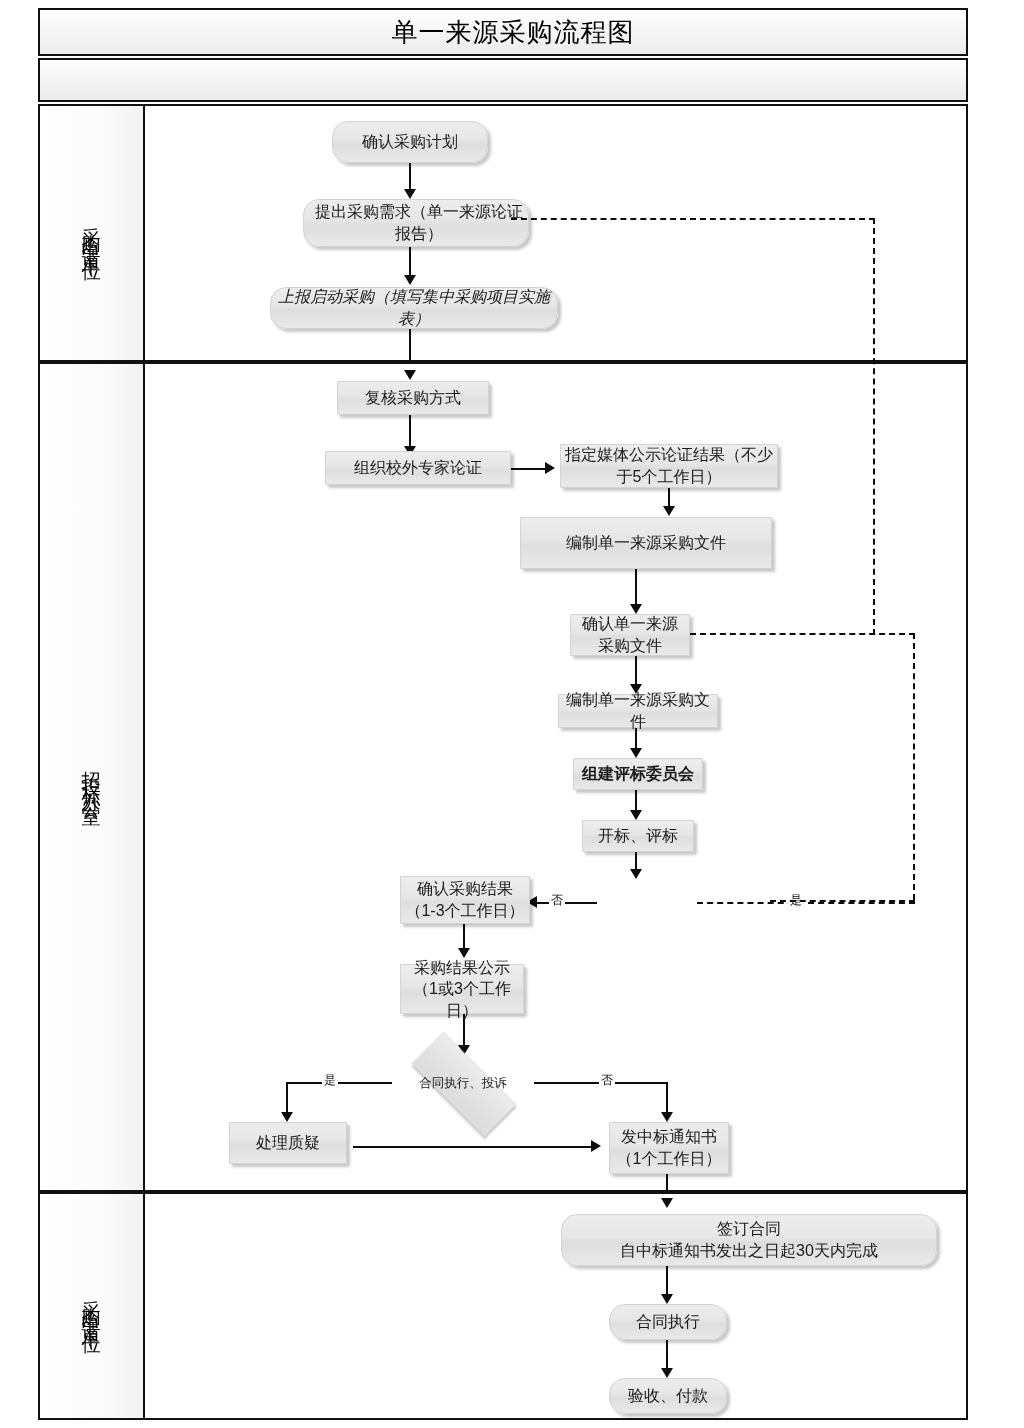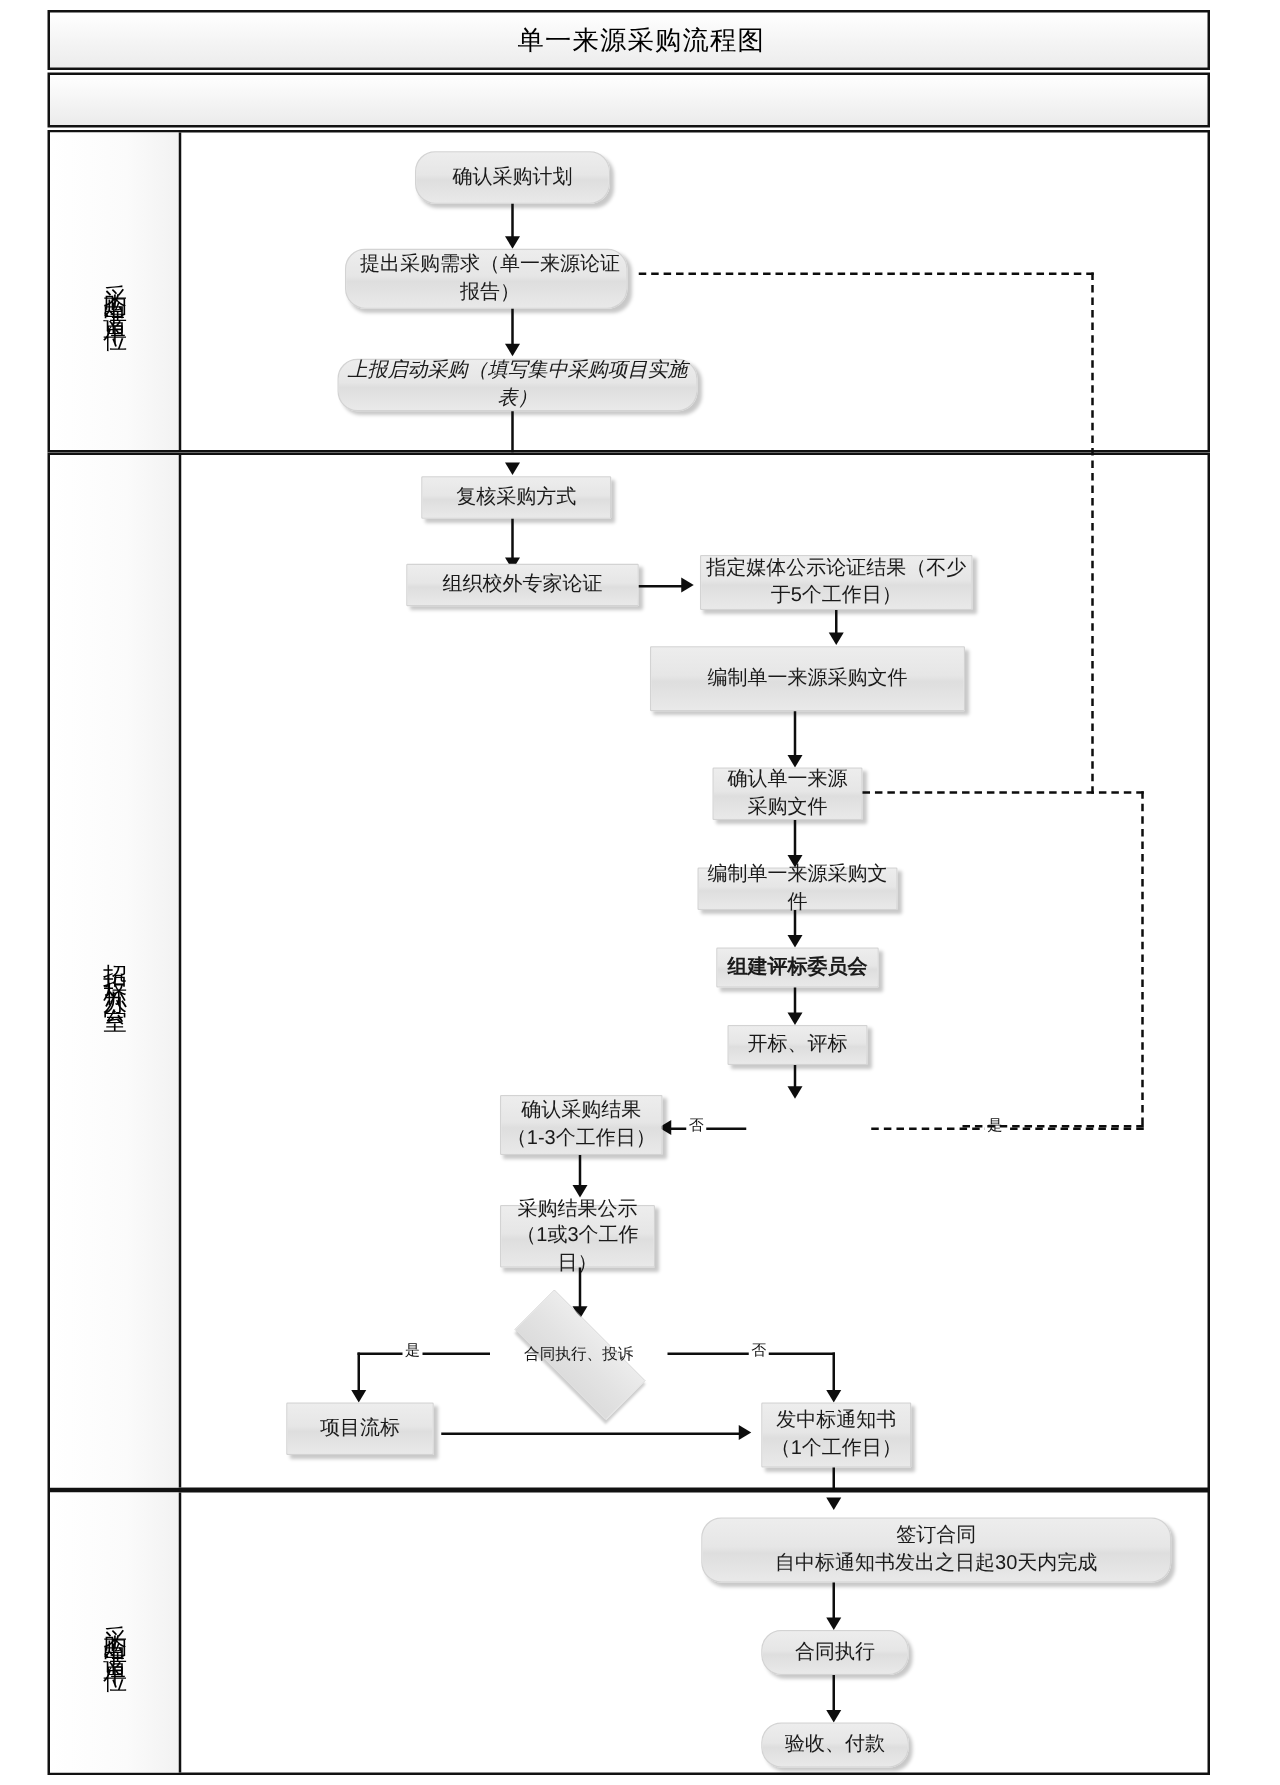--- a/index.html
+++ b/index.html
@@ -8,21 +8,21 @@
 
   
   .frame{position:absolute;box-sizing:border-box;}
 
   .title-row{
     left:38px;top:8px;width:930px;height:48px;
     border:2px solid #111;
     background:linear-gradient(to bottom,#ffffff 0%,#f4f4f4 55%,#ececec 100%);
     display:flex;align-items:center;justify-content:center;
   }
-  .title-row .t{font-size:21px;color:#000;letter-spacing:1px;margin-left:20px;}
+  .title-row .t{font-size:26px;color:#000;letter-spacing:1px;margin-left:20px;}
 
   .sub-row{
     left:38px;top:58px;width:930px;height:44px;
     border:2px solid #111;
     background:linear-gradient(to bottom,#ffffff 0%,#f3f3f3 60%,#ebebeb 100%);
   }
 
   .lane{
     left:38px;border:2px solid #111;box-sizing:border-box;background:#fff;
   }
@@ -96,21 +96,21 @@
     <div class="lane-label">
       <span>采购申请单位</span>
     </div>
     <div class="lane-body">
 
       <div class="node rounded" style="left:187px;top:15px;width:156px;height:42px;">确认采购计划</div>
 
       <div class="vline" style="left:264px;top:57px;height:30px;"></div>
       <div class="arrowdown" style="left:259px;top:83px;"></div>
 
-      <div class="node rounded" style="left:131px;top:93px;width:226px;height:48px;padding-left:10px;">提出采购需求（单一来源论证报告）</div>
+      <div class="node rounded" style="left:158px;top:93px;width:226px;height:48px;padding-left:10px;">提出采购需求（单一来源论证报告）</div>
 
       <div class="vline" style="left:264px;top:141px;height:32px;"></div>
       <div class="arrowdown" style="left:259px;top:169px;"></div>
 
       <div class="node rounded" style="left:125px;top:181px;width:288px;height:42px;font-style:italic;">上报启动采购（填写集中采购项目实施表）</div>
 
       <div class="vline" style="left:264px;top:223px;height:35px;"></div>
 
     </div>
   </div>
@@ -184,21 +184,21 @@
       <div class="diamond" style="left:246px;top:688px;width:144px;height:62px;">
         <div class="dshape"></div>
         <div class="dtext">合同执行、投诉</div>
       </div>
 
       <div class="hline" style="left:141px;top:718px;width:106px;"></div>
       <div class="vline" style="left:141px;top:718px;height:34px;"></div>
       <div class="arrowdown" style="left:136px;top:748px;"></div>
       <div class="elabel" style="left:177px;top:708px;">是</div>
 
-      <div class="node rect" style="left:84px;top:758px;width:118px;height:42px;">项目流标</div>
+      <div class="node rect" style="left:84px;top:758px;width:118px;height:42px;">处理质疑</div>
 
       <div class="hline" style="left:389px;top:718px;width:134px;"></div>
       <div class="vline" style="left:521px;top:718px;height:34px;"></div>
       <div class="arrowdown" style="left:516px;top:748px;"></div>
       <div class="elabel" style="left:454px;top:708px;">否</div>
 
       <div class="node rect" style="left:464px;top:758px;width:120px;height:52px;">发中标通知书（1个工作日）</div>
 
       <div class="hline" style="left:208px;top:782px;width:240px;"></div>
       <div class="arrowright" style="left:446px;top:776px;"></div>

